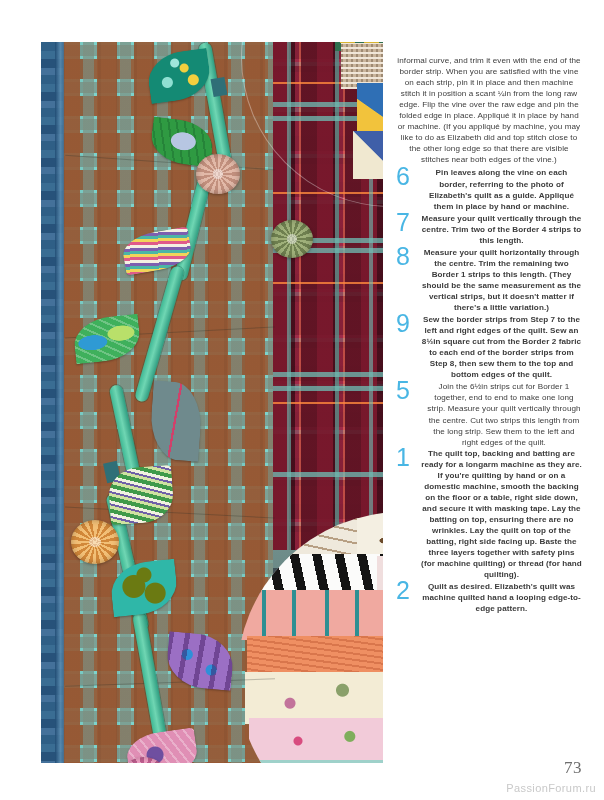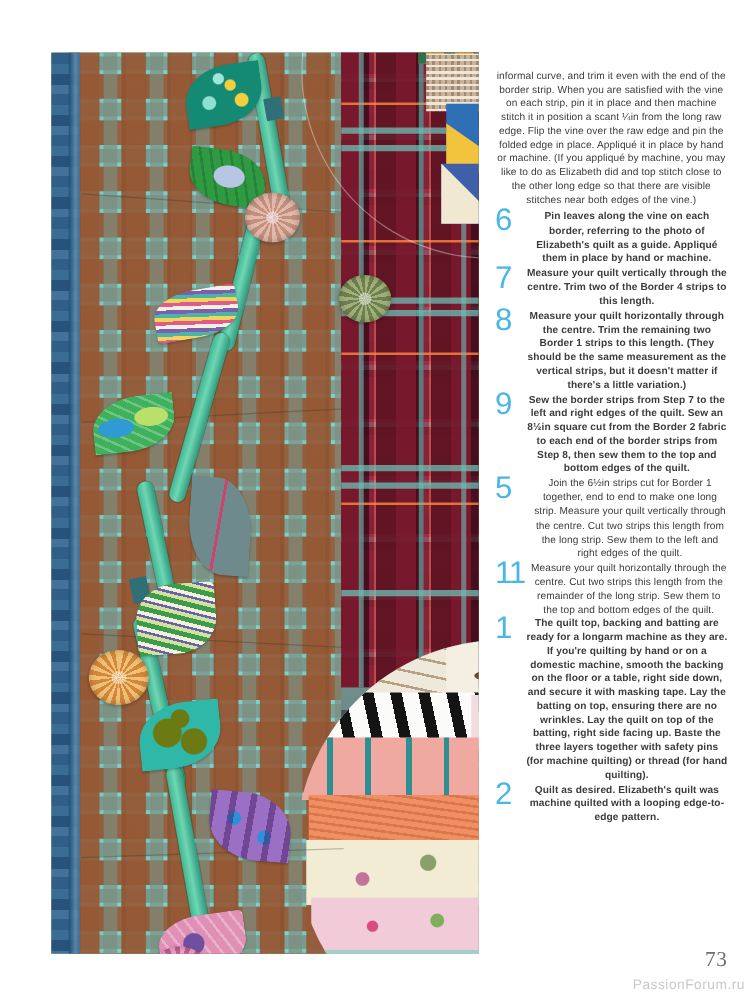--- a/index.html
+++ b/index.html
@@ -368,34 +368,30 @@
       <div class="step" style="margin-top:1px;">
         <span class="num n1d">9</span>
         <p class="para ind2">Sew the border strips from Step 7 to the left and right edges of the quilt. Sew an 8½in square cut from the Border 2 fabric to each end of the border strips from Step 8, then sew them to the top and bottom edges of the quilt.</p>
       </div>
 
       <div class="step" style="margin-top:1px;">
         <span class="num n2d">5</span>
         <p class="para" style="padding-left:30px">Join the 6½in strips cut for Border 1 together, end to end to make one long strip. Measure your quilt vertically through the centre. Cut two strips this length from the long strip. Sew them to the left and right edges of the quilt.</p>
       </div>
 
-      <div class="step" style="margin-top:1px;">
-        <span class="num n2d">11</span>
-        <p class="para" style="padding-left:28px">Measure your quilt horizontally through the centre. Cut two strips this length from the remainder of the long strip. Sew them to the top and bottom edges of the quilt.</p>
-      </div>
 
 
       <div class="step">
         <span class="num n1d">1</span>
         <p class="para ind2">The quilt top, backing and batting are ready for a longarm machine as they are. If you're quilting by hand or on a domestic machine, smooth the backing on the floor or a table, right side down, and secure it with masking tape. Lay the batting on top, ensuring there are no wrinkles. Lay the quilt on top of the batting, right side facing up. Baste the three layers together with safety pins (for machine quilting) or thread (for hand quilting).</p>
       </div>
 
       <div class="step" style="margin-top:1px;">
         <span class="num n1d">2</span>
-        <p class="para ind2">Quilt as desired. Elizabeth's quilt was machine quilted with a looping edge-to-edge pattern.</p>
+        <p class="para ind2">Quilt as desired. Elizabeth's quilt was machine quilted hand a looping edge-to-edge pattern.</p>
       </div>
 
     </div>
   </div>
 
   <div class="pageno">73</div>
   <div class="watermark">PassionForum.ru</div>
 
 </div>
 

